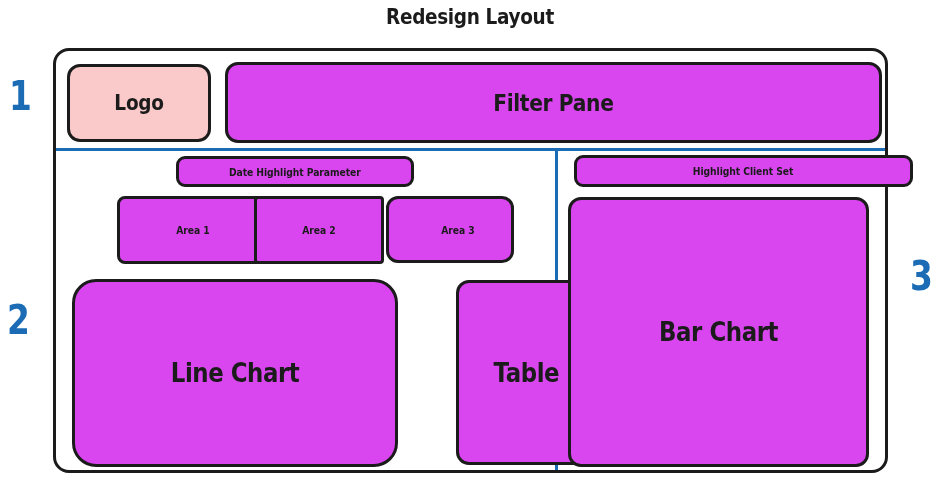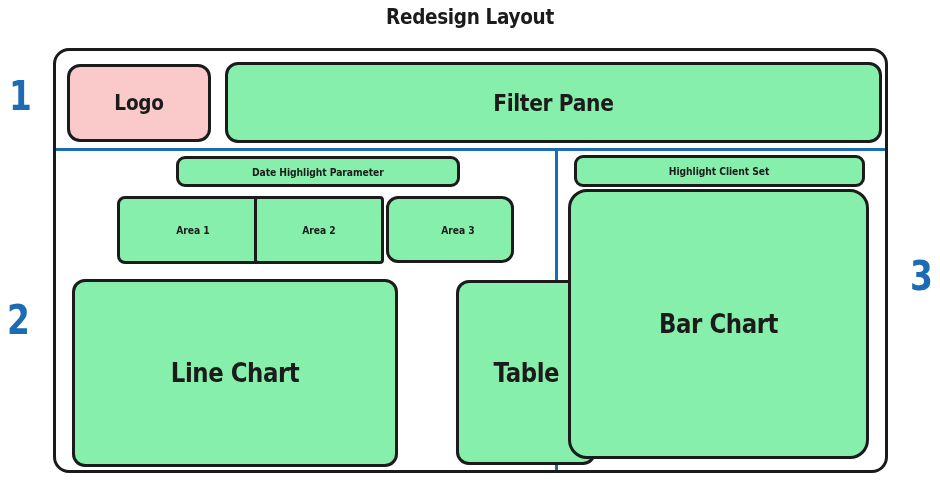--- a/index.html
+++ b/index.html
@@ -59,21 +59,21 @@
     box-sizing: border-box;
     background: #ffffff;
   }
 
   
   .box {
     position: absolute;
     box-sizing: border-box;
     border: 3px solid #1b1b1b;
     border-radius: 12px;
-    background: #86efac;
+    background: #d946ef;
     display: flex;
     align-items: center;
     justify-content: center;
     text-align: center;
   }
   .box > span {
     font-family: "DejaVu Sans", sans-serif;
     font-weight: bold;
     color: #1b1b1b;
     transform: scaleX(0.88);
@@ -115,69 +115,69 @@
     top: 100px;
     width: 3px;
     height: 319px;
     background: #1b6bb5;
   }
 
   
   #date-highlight-box {
     left: 120px;
     top: 105px;
-    width: 284px;
+    width: 238px;
     height: 31px;
     border-radius: 9px;
     border-width: 3px;
   }
   #date-highlight-box > span { font-size: 10.5px; letter-spacing: -0.1px; }
 
   #area-1-box { left: 61px;  top: 145px; width: 151px; height: 68px; border-radius: 8px; }
   #area-2-box { left: 198px; top: 145px; width: 130px; height: 68px; border-radius: 4px; }
   #area-3-box { left: 330px; top: 145px; width: 128px; height: 67px; border-radius: 12px; padding-left: 15px; }
   #area-1-box > span, #area-2-box > span, #area-3-box > span {
     font-size: 10.5px; letter-spacing: -0.1px;
   }
 
   #line-chart-box {
     left: 16px;
     top: 228px;
     width: 326px;
     height: 188px;
-    border-radius: 13px;
+    border-radius: 24px;
   }
   #line-chart-box > span { font-size: 26px; letter-spacing: -0.5px; }
 
   #table-box {
     left: 356px;
     top: 229px;
     width: 140px;
     height: 185px;
     border-radius: 13px;
     margin-left: 44px;
   }
   #table-box > span { font-size: 26px; letter-spacing: -0.5px; }
 
   
   #highlight-client-box {
     left: 518px;
     top: 104px;
-    width: 291px;
+    width: 339px;
     height: 32px;
     border-radius: 9px;
   }
   #highlight-client-box > span { font-size: 10.5px; letter-spacing: -0.1px; }
 
   #bar-chart-box {
     left: 512px;
-    top: 138px;
+    top: 146px;
     width: 301px;
     height: 270px;
-    border-radius: 19px;
+    border-radius: 13px;
   }
   #bar-chart-box > span { font-size: 26px; letter-spacing: -0.5px; }
 </style>
 </head>
 <body>
 
 <div class="page-title">Redesign Layout</div>
 
 <div class="zone-num" id="zone-num-1">1</div>
 <div class="zone-num" id="zone-num-2">2</div>

